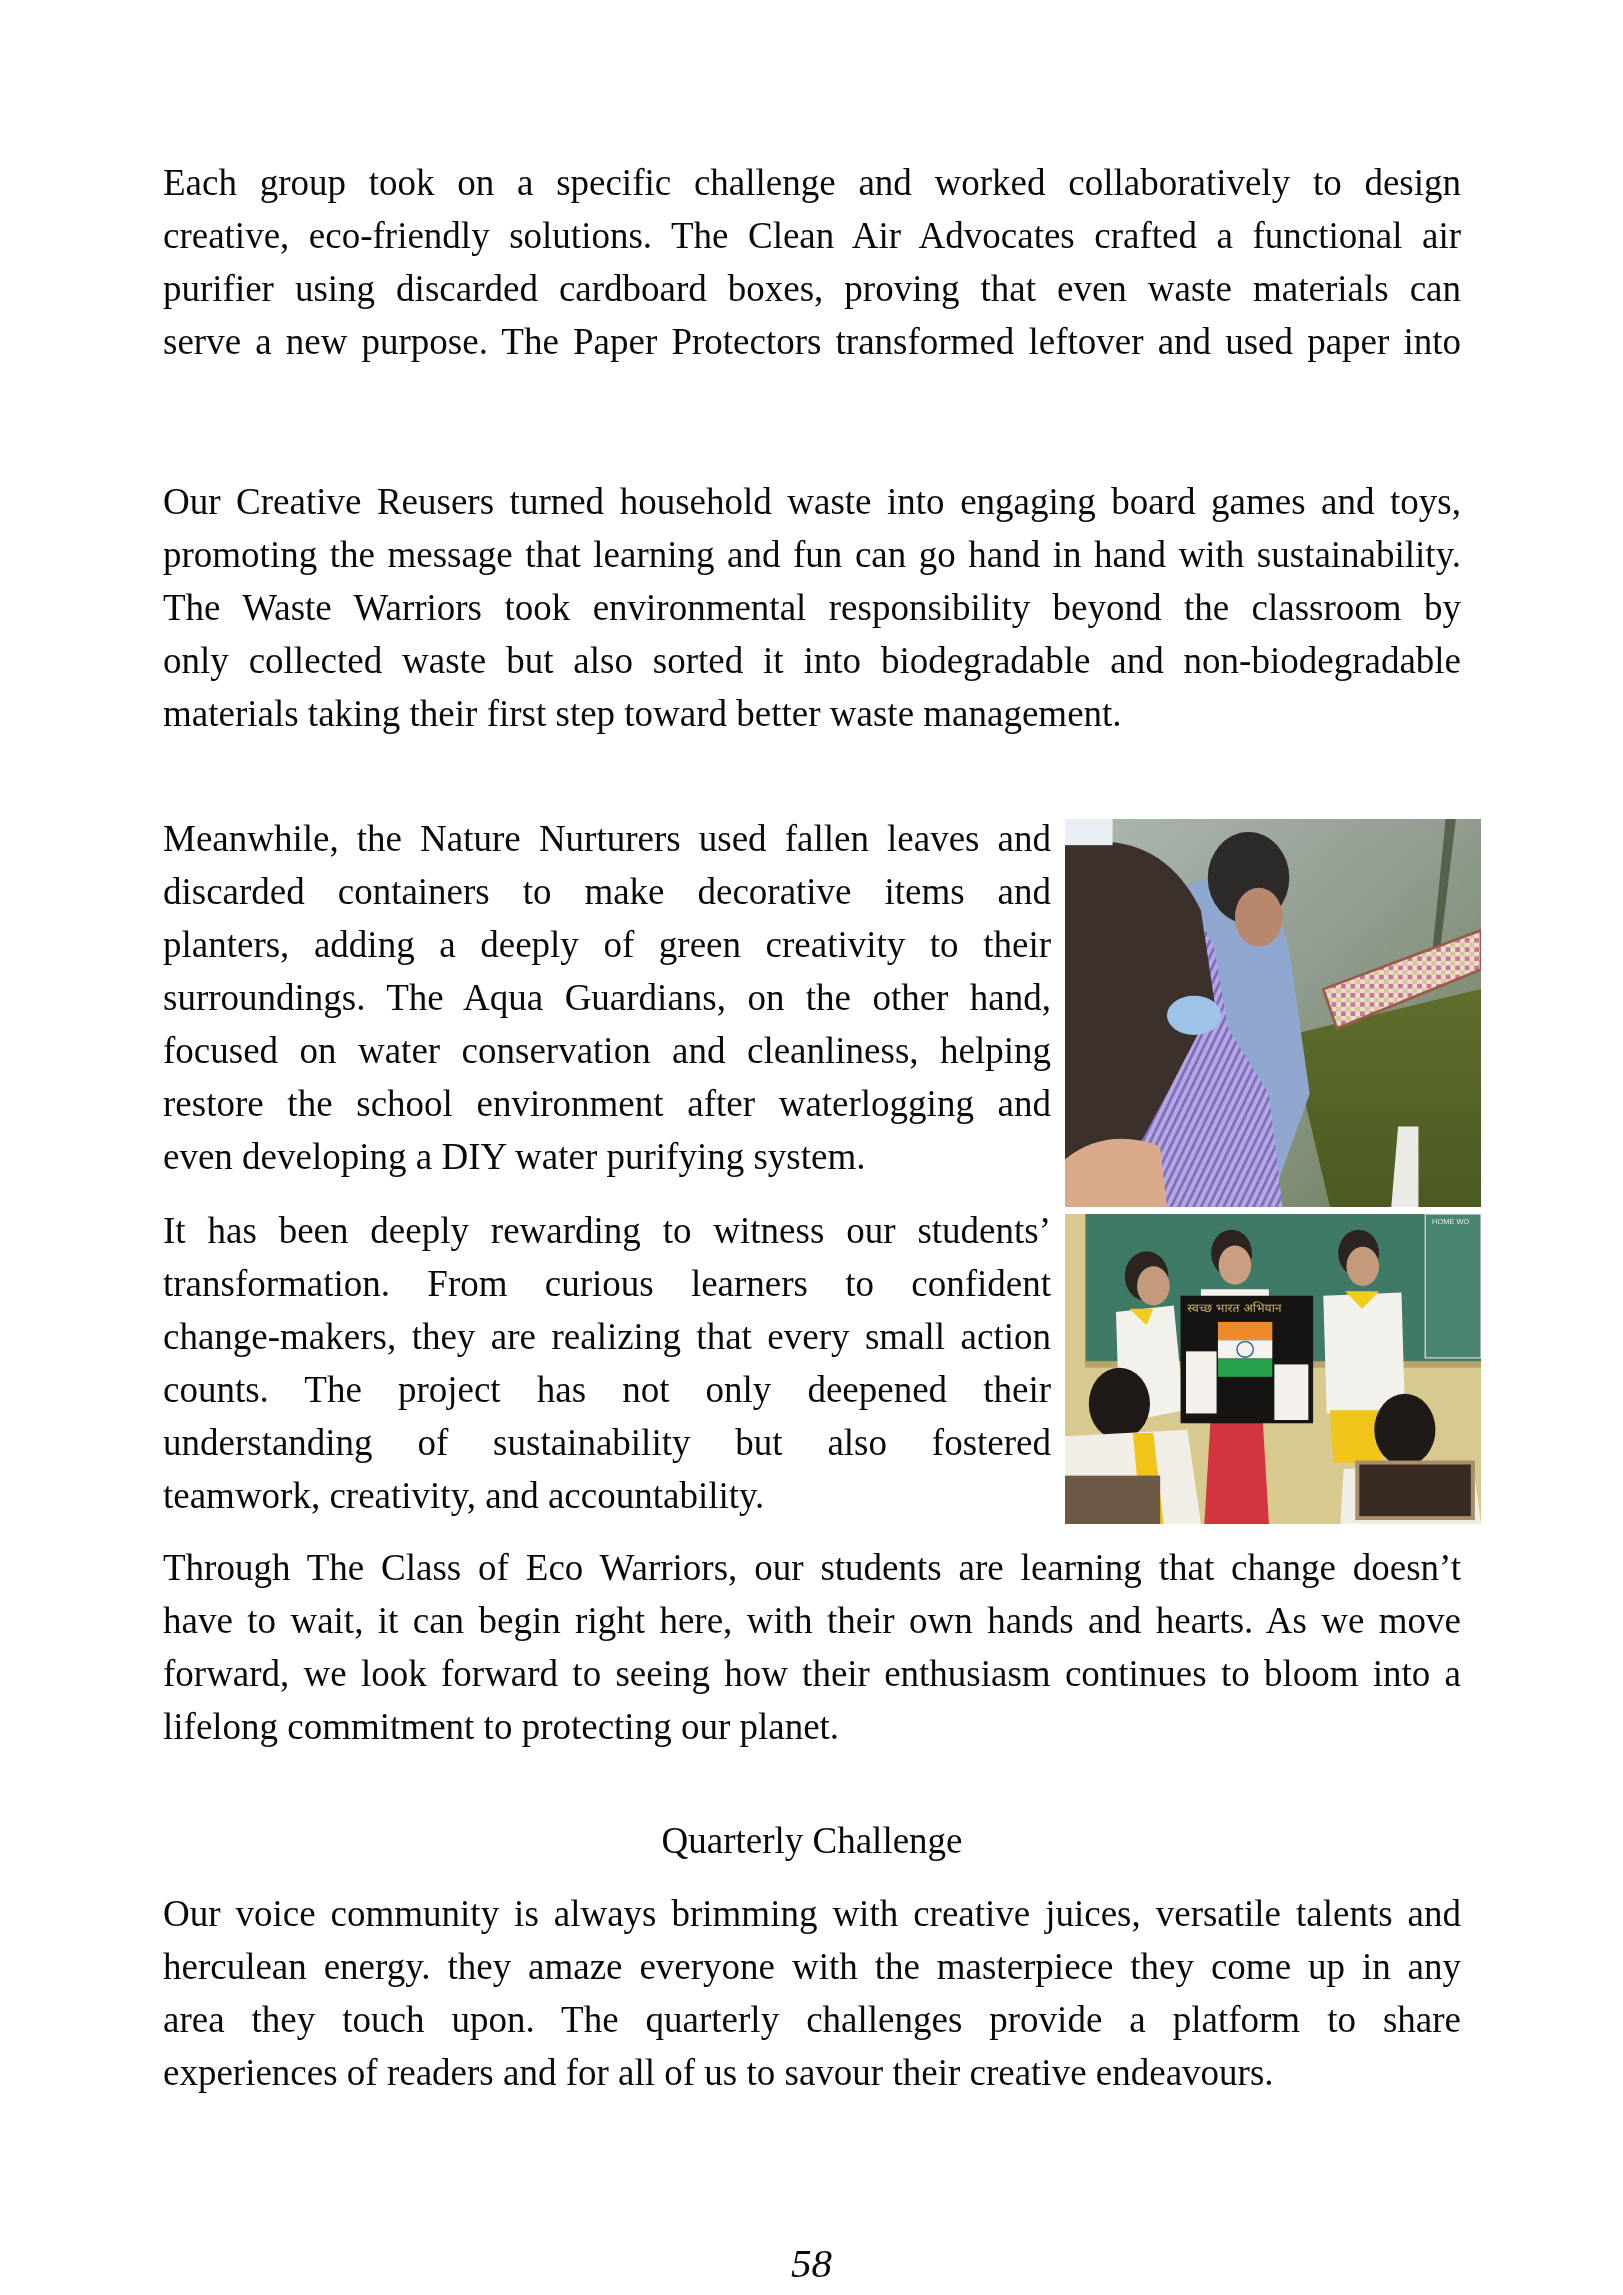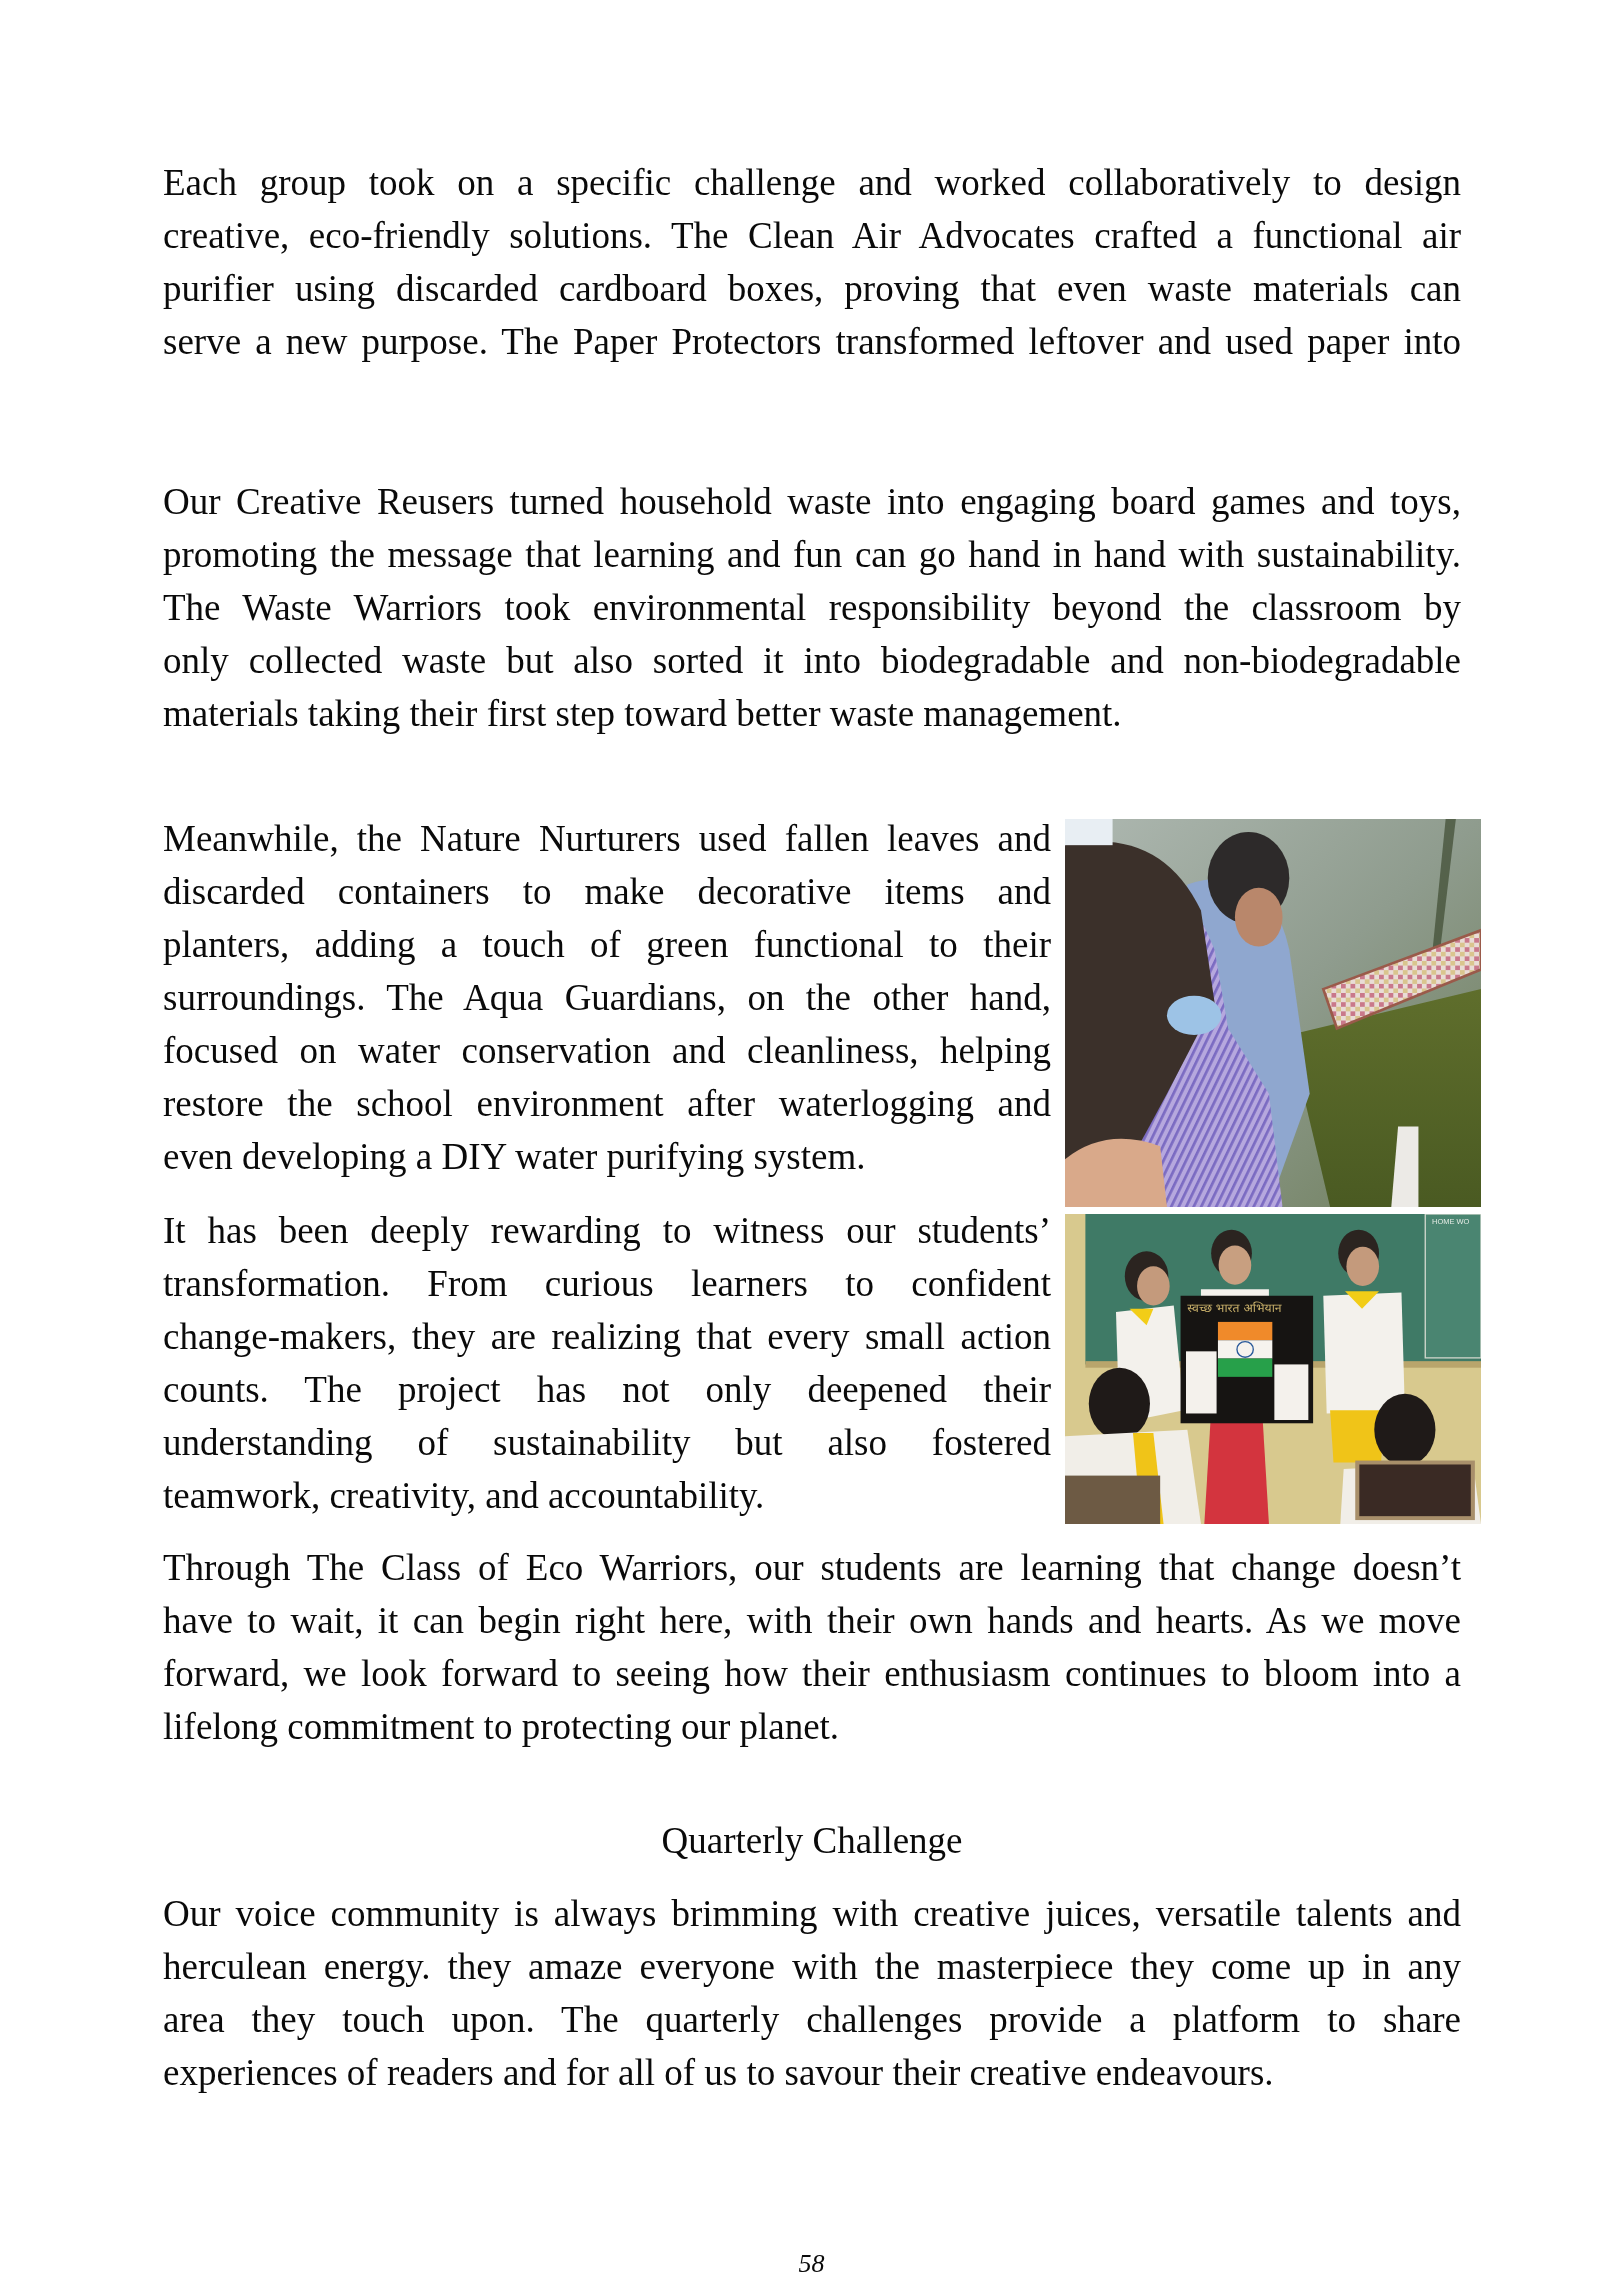--- a/index.html
+++ b/index.html
@@ -6,21 +6,21 @@
     body { width: 1623px; height: 2295px; position: relative; overflow: hidden;
            font-family: "Liberation Serif", "DejaVu Serif", serif; color: #0a0a0a; }
     .para { position: absolute; left: 163px; font-size: 37px; line-height: 53px; }
     .para.full { width: 1298px; }
     .para.narrow { width: 888px; }
     .line { display: block; height: 53px; white-space: nowrap; }
     .line.j { text-align: justify; text-align-last: justify; white-space: normal; }
     .heading { position: absolute; left: 163px; width: 1298px; text-align: center;
                font-weight: normal; font-size: 37px; line-height: 53px; }
     .page-number { position: absolute; left: 0; width: 1623px; text-align: center;
-                   font-style: italic; font-size: 26px; line-height: 39px; }
+                   font-style: italic; font-size: 41px; line-height: 39px; }
     .photo { position: absolute; left: 1065px; width: 416px; overflow: hidden; }
     .photo svg { display: block; width: 100%; height: 100%; }
   </style>
 </head>
 <body>
 
 <div class="para full" style="top: 156px;">
   <span class="line j">Each group took on a specific challenge and worked collaboratively to design</span>
   <span class="line j">creative, eco-friendly solutions. The Clean Air Advocates crafted a functional air</span>
   <span class="line j">purifier using discarded cardboard boxes, proving that even waste materials can</span>
@@ -31,21 +31,21 @@
   <span class="line j">Our Creative Reusers turned household waste into engaging board games and toys,</span>
   <span class="line j">promoting the message that learning and fun can go hand in hand with sustainability.</span>
   <span class="line j">The Waste Warriors took environmental responsibility beyond the classroom by</span>
   <span class="line j">only collected waste but also sorted it into biodegradable and non-biodegradable</span>
   <span class="line">materials taking their first step toward better waste management.</span>
 </div>
 
 <div class="para narrow" style="top: 812px;">
   <span class="line j">Meanwhile, the Nature Nurturers used fallen leaves and</span>
   <span class="line j">discarded containers to make decorative items and</span>
-  <span class="line j">planters, adding a touch of green functional to their</span>
+  <span class="line j">planters, adding a deeply of green creativity to their</span>
   <span class="line j">surroundings. The Aqua Guardians, on the other hand,</span>
   <span class="line j">focused on water conservation and cleanliness, helping</span>
   <span class="line j">restore the school environment after waterlogging and</span>
   <span class="line">even developing a DIY water purifying system.</span>
 </div>
 
 <div class="photo" style="top: 819px; height: 388px;">
   <svg viewBox="0 0 612 593" preserveAspectRatio="none">
     <defs>
       <linearGradient id="water" x1="0" y1="0" x2="1" y2="1">

